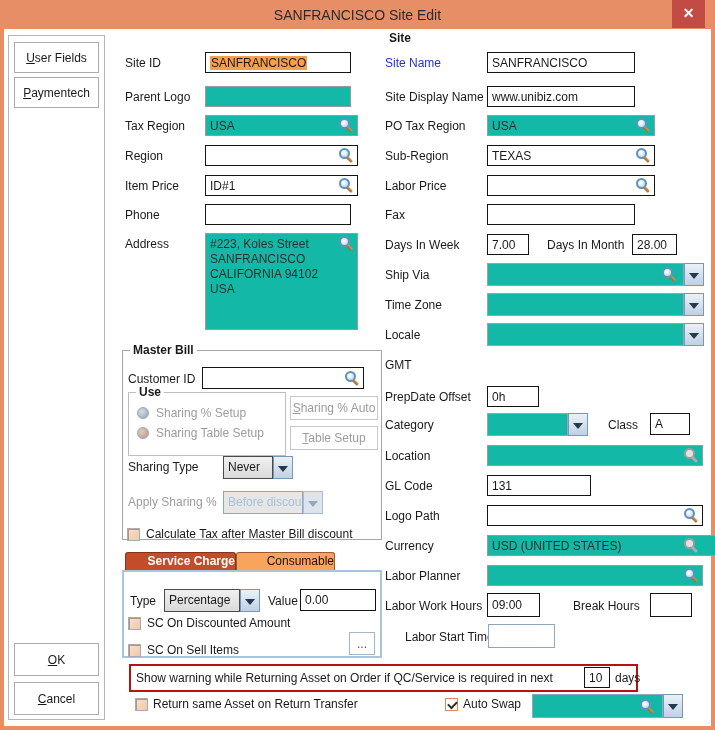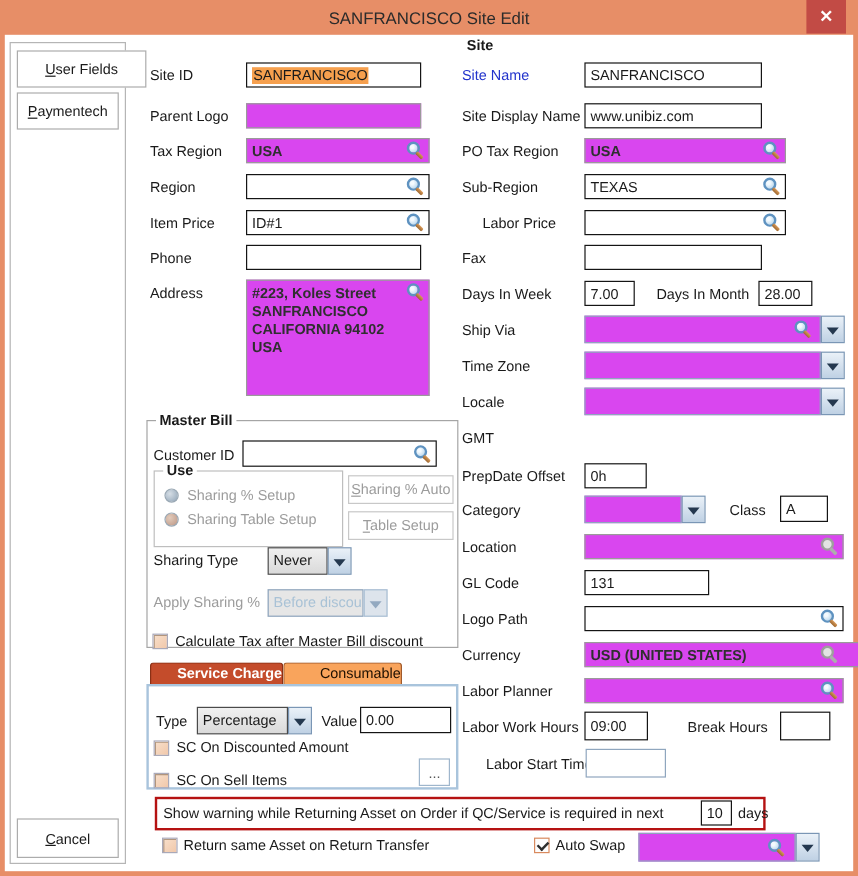--- a/index.html
+++ b/index.html
@@ -14,21 +14,21 @@
   .closebtn { position:absolute; left:672px; top:0; width:33px; height:28px; background:#C24B45; color:#fff;
               text-align:center; line-height:27px; font-size:14px; font-weight:bold; cursor:pointer; }
 
   .lbl { position:absolute; white-space:nowrap; }
   .blue { color:#2233CC; }
   .graylbl { color:#9C9C9C; }
   .bold { font-weight:bold; }
 
   .fld { position:absolute; box-sizing:border-box; border:1px solid #141414; background:#fff;
          padding:3px 4px 0 4px; height:21px; overflow:hidden; white-space:nowrap; line-height:14px; }
-  .fld.dis { background:#d946ef; border-color:#9A9A9A; color:#2f2f2f;font-weight:bold; }
+  .fld.dis { background:#14b8a6; border-color:#9A9A9A; color:#2f2f2f; }
   .fld.gb { border-color:#8FA6BE; }
   .fld.area { white-space:pre-line; line-height:15px; }
   .hl { background:#F6A04E; padding:0 1px; }
 
   .mag { position:absolute; right:5px; top:3px; width:14px; height:14px; }
   .mag::before { content:""; position:absolute; left:0; top:0; width:7px; height:7px; border-radius:50%;
                  border:2px solid #5E92C0; background:radial-gradient(circle at 35% 35%, #F4FAFE 20%, #A8CDE8); }
   .mag::after { content:""; position:absolute; right:0px; bottom:1px; width:7px; height:3px; border-radius:1px;
                 background:linear-gradient(#D89A5A,#9D672E); transform:rotate(45deg); }
   .mag.g::before { border-color:#9E9E9E; background:#E3E3E3; }
@@ -75,25 +75,28 @@
 
 <div class="win">
 
   <div class="appicon">R2</div>
   <div class="title">SANFRANCISCO Site Edit</div>
   <div class="closebtn">✕</div>
 
   <div class="content"></div>
 
   <div class="sidepanel" style="left:8px;top:35px;width:97px;height:685px;"></div>
-  <div class="btn" style="left:14px;top:42px;width:108px;height:31px;">
+  <div class="btn" style="left:14px;top:42px;width:85px;height:31px;">
     <span><span class="u">U</span><span>ser Fields</span></span>
   </div>
   <div class="btn" style="left:14px;top:77px;width:85px;height:31px;">
     <span><span class="u">P</span><span>aymentech</span></span>
+  </div>
+  <div class="btn" style="left:14px;top:643px;width:85px;height:33px;">
+    <span><span class="u">O</span><span>K</span></span>
   </div>
   <div class="btn" style="left:14px;top:682px;width:85px;height:33px;">
     <span><span class="u">C</span><span>ancel</span></span>
   </div>
 
   <div class="lbl bold" style="left:360px;top:31px;width:80px;text-align:center;">Site</div>
 
   <div class="lbl" style="left:125px;top:56px;">Site ID</div>
   <div class="fld" style="left:205px;top:52px;width:146px;"><span class="hl">SANFRANCISCO</span></div>
 
@@ -129,21 +132,21 @@
   <div class="fld" style="left:487px;top:86px;width:148px;">www.unibiz.com</div>
 
   <div class="lbl" style="left:385px;top:119px;">PO Tax Region</div>
   <div class="fld dis" style="left:487px;top:115px;width:168px;">USA</div>
   <span class="mag" style="left:636px;top:118px;"></span>
 
   <div class="lbl" style="left:385px;top:149px;">Sub-Region</div>
   <div class="fld" style="left:487px;top:145px;width:168px;">TEXAS</div>
   <span class="mag" style="left:636px;top:148px;"></span>
 
-  <div class="lbl" style="left:402px;top:179px;text-align:right;">Labor Price</div>
+  <div class="lbl" style="left:385px;top:179px;text-align:right;">Labor Price</div>
   <div class="fld" style="left:487px;top:175px;width:168px;"></div>
   <span class="mag" style="left:636px;top:178px;"></span>
 
   <div class="lbl" style="left:385px;top:208px;">Fax</div>
   <div class="fld" style="left:487px;top:204px;width:148px;"></div>
 
   <div class="lbl" style="left:385px;top:238px;">Days In Week</div>
   <div class="fld" style="left:487px;top:234px;width:42px;">7.00</div>
   <div class="lbl" style="left:547px;top:238px;">Days In Month</div>
   <div class="fld" style="left:632px;top:234px;width:45px;">28.00</div>

